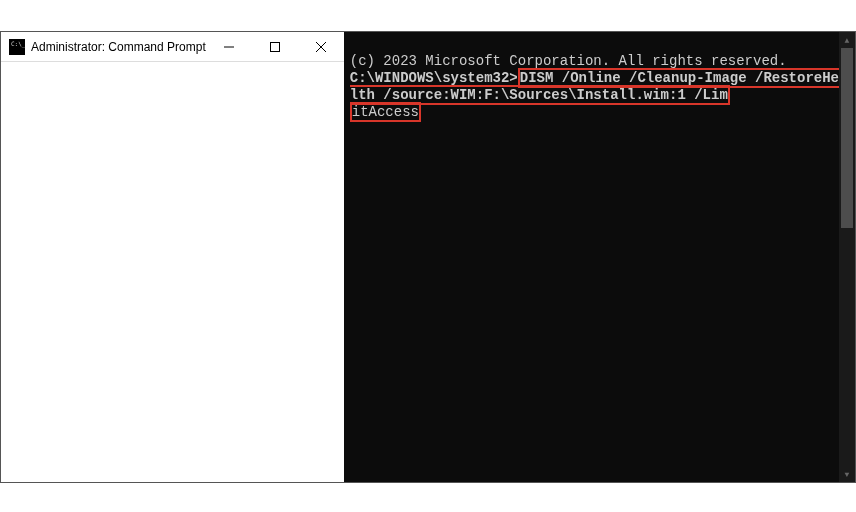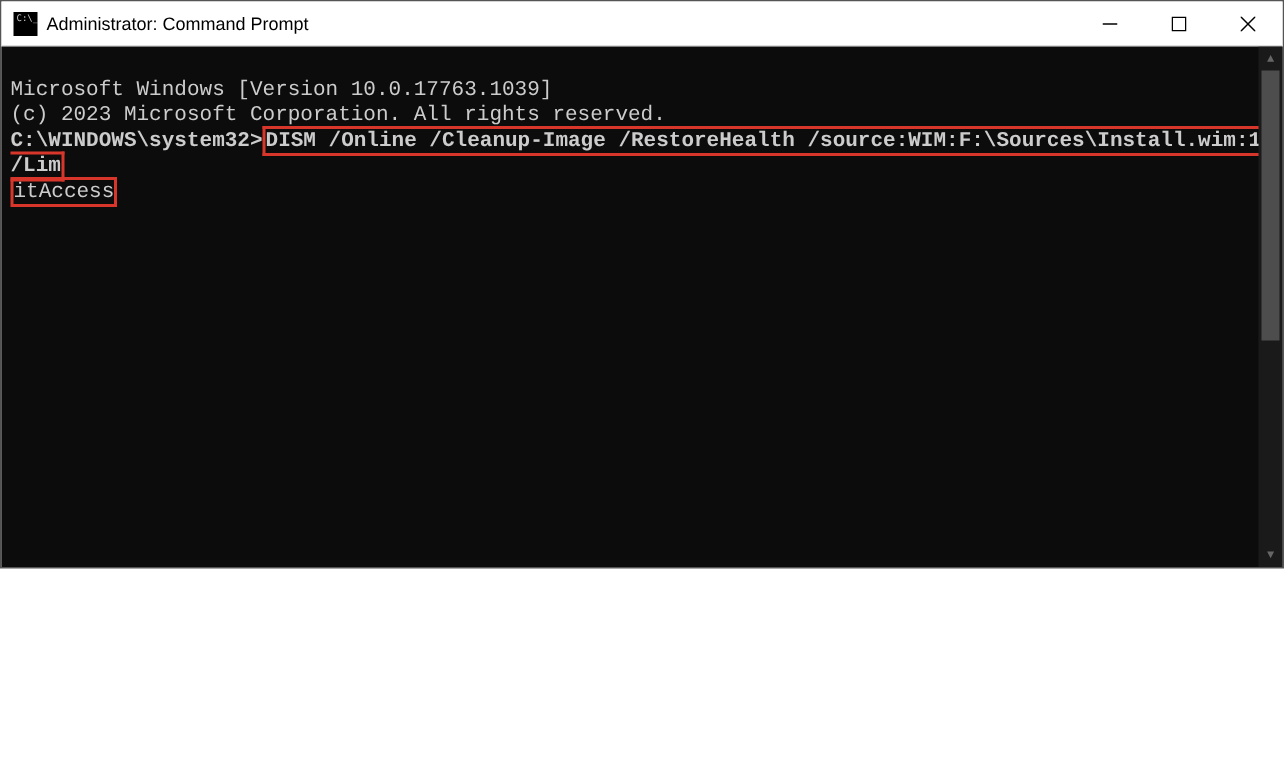--- a/index.html
+++ b/index.html
@@ -9,25 +9,25 @@
     }
     body {
       width: 856px;
       height: 512px;
       font-family: Consolas, 'Courier New', monospace;
       background: #fff;
       overflow: hidden;
     }
     .window {
       width: 856px;
-      height: 379px;
+      height: 452px;
       border: 1px solid #555;
       display: flex;
-      flex-direction: column;
       background: #fff;
+      margin-top: 31px;
     }
     .titlebar {
       height: 30px;
       background: #fff;
       display: flex;
       align-items: center;
       border-bottom: 1px solid #ddd;
       font-family: 'Segoe UI', Tahoma, sans-serif;
       font-size: 12px;
       color: #000;
@@ -150,21 +150,21 @@
       </div>
       <div class="titlebar-btn close">
         <svg width="10" height="10" viewBox="0 0 10 10">
             <line x1="0" y1="0" x2="10" y2="10" stroke="currentColor" stroke-width="1"></line>
             <line x1="10" y1="0" x2="0" y2="10" stroke="currentColor" stroke-width="1"></line>
           </svg>
       </div>
     </div>
   </div>
   <div class="terminal">
-<span class="line">Microsoft Windows [Version 10.0.17763.1039]</span><span class="line">(c) 2023 Microsoft Corporation. All rights reserved.</span><span class="line"></span><span class="prompt-row"><span class="prompt">C:\WINDOWS\system32&gt;</span><span class="cmd-highlight"><span>DISM /Online /Cleanup-Image /RestoreHealth /source:WIM:F:\Sources\Install.wim:1 /Lim</span></span></span>
+<span class="line">(c) 2023 Microsoft Corporation. All rights reserved.</span><span class="line"></span><span class="prompt-row"><span class="prompt">C:\WINDOWS\system32&gt;</span><span class="cmd-highlight"><span>DISM /Online /Cleanup-Image /RestoreHealth /source:WIM:F:\Sources\Install.wim:1 /Lim</span></span></span>
 <span class="cmd-highlight"><span>itAccess</span></span>
     <div class="scrollbar">
       <div class="scrollbar-arrow up">▲</div>
       <div class="scrollbar-thumb"></div>
       <div class="scrollbar-arrow down">▼</div>
     </div>
   </div>
 </div>
 
 </body></html>

